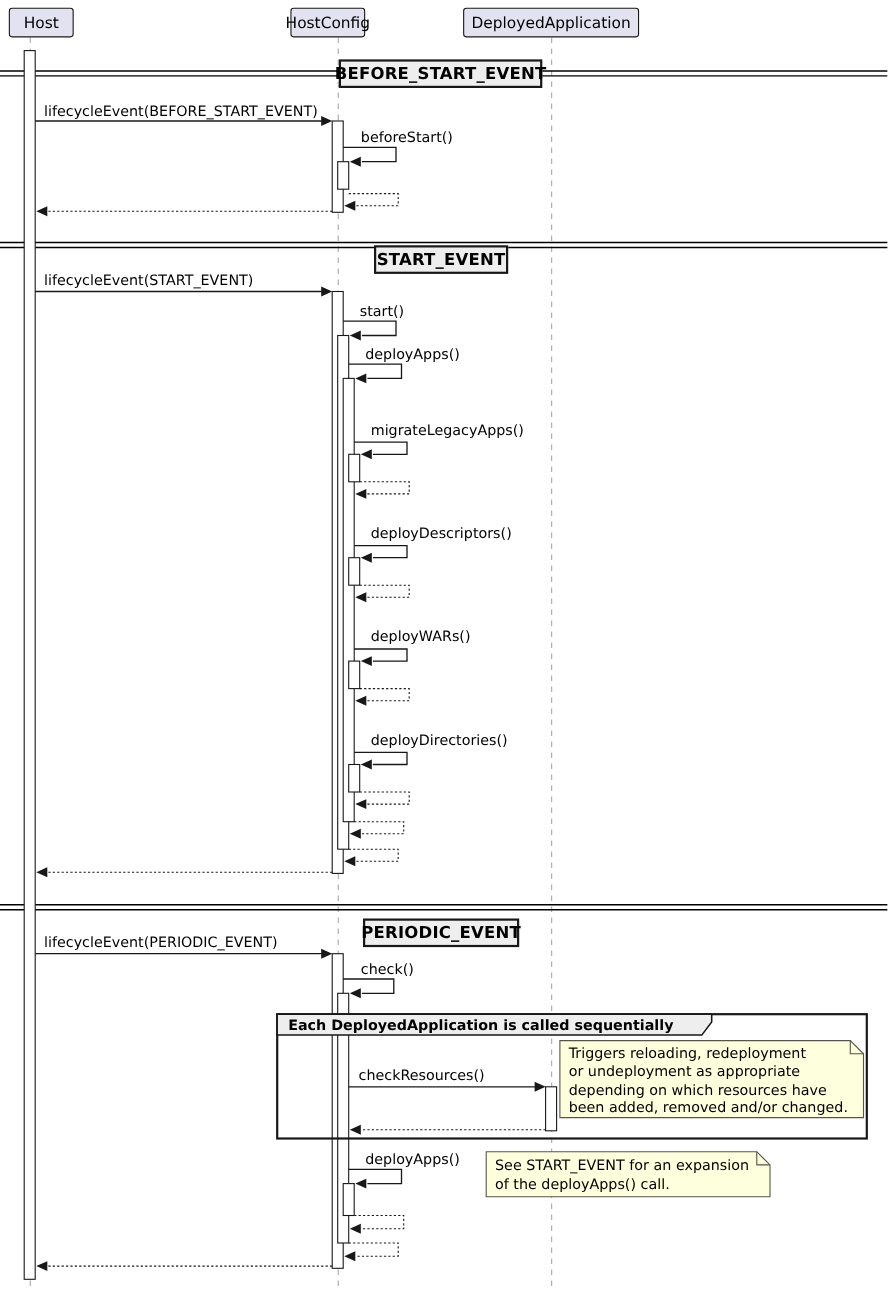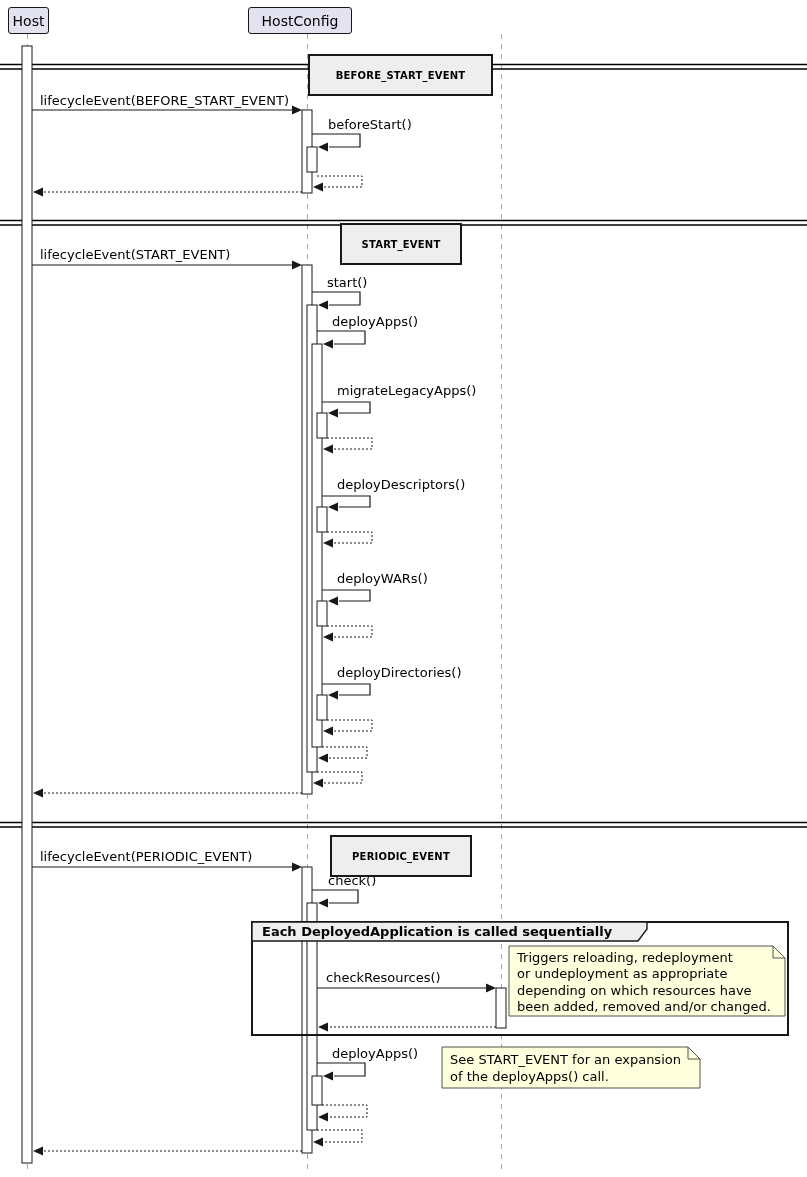--- a/index.html
+++ b/index.html
@@ -31,24 +31,24 @@
   .note-shape{fill:var(--note-fill);stroke:var(--note-border);stroke-width:1;}
   .note-fold{fill:none;stroke:var(--note-border);stroke-width:1;}
   .ntext{font-size:13px;fill:#000;}
   .participant{
     position:absolute;top:7px;height:27px;box-sizing:border-box;
     background:var(--participant-fill);border:1.5px solid var(--participant-border);
     border-radius:3px;display:flex;align-items:center;justify-content:center;
     font-size:14px;
   }
   .divider-box{
-    position:absolute;box-sizing:border-box;height:42px;
+    position:absolute;box-sizing:border-box;height:26px;
     background:var(--divider-fill);border:2px solid var(--line);
     display:flex;align-items:center;justify-content:center;
-    font-size:10px;font-weight:bold;letter-spacing:0.2px;
+    font-size:15px;font-weight:bold;letter-spacing:0.2px;
   }
 </style>
 </head>
 <body>
 
 <div id="canvas">
 
   <svg id="diagram-svg" width="807" height="1177" viewBox="0 0 807 1177">
 
     <line class="lifeline" x1="27.5" y1="34" x2="27.5" y2="1172"></line>
@@ -230,25 +230,28 @@
     <g>
       <path class="msg-dash" d="M317,1130 H362 V1142 H324"></path>
       <polygon class="head" points="313,1142 323,1137.5 323,1146.5"></polygon>
     </g>
     <g>
       <line class="msg-dash" x1="302" y1="1151" x2="43" y2="1151"></line>
       <polygon class="head" points="33,1151 43,1146.5 43,1155.5"></polygon>
     </g>
   </svg>
 
-  <div class="participant" style="left:8px;width:41px;">
+  <div class="participant" style="left:8px;width:59px;">
     <span>Host</span>
   </div>
-  <div class="participant" style="left:248px;width:104px;">
+  <div class="participant" style="left:264px;width:68px;">
     <span>HostConfig</span>
+  </div>
+  <div class="participant" style="left:421px;width:160px;">
+    <span>DeployedApplication</span>
   </div>
 
   <div class="divider-box" style="left:308px;top:54px;width:185px;">
     <span>BEFORE_START_EVENT</span>
   </div>
   <div class="divider-box" style="left:340px;top:210px;width:122px;margin-top:13px;">
     <span>START_EVENT</span>
   </div>
   <div class="divider-box" style="left:330px;top:812px;width:142px;margin-top:23px;">
     <span>PERIODIC_EVENT</span>

